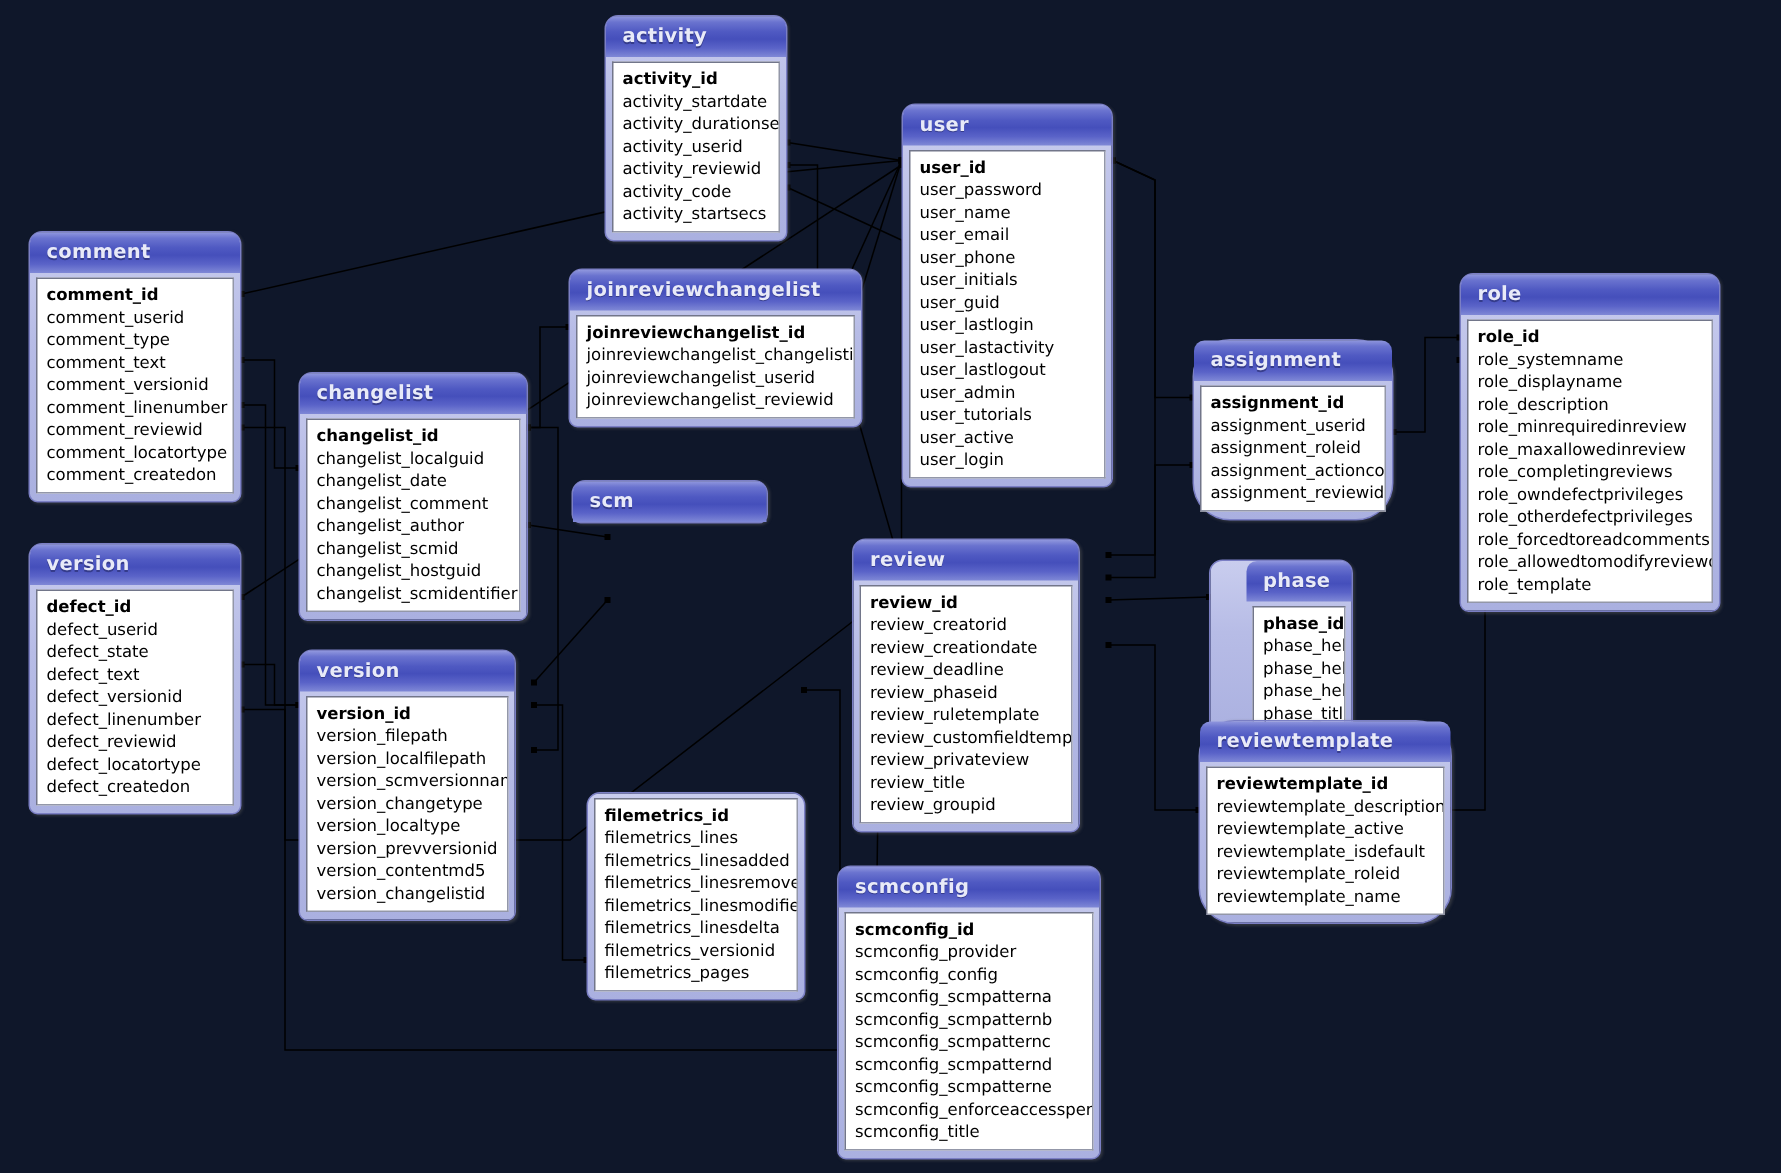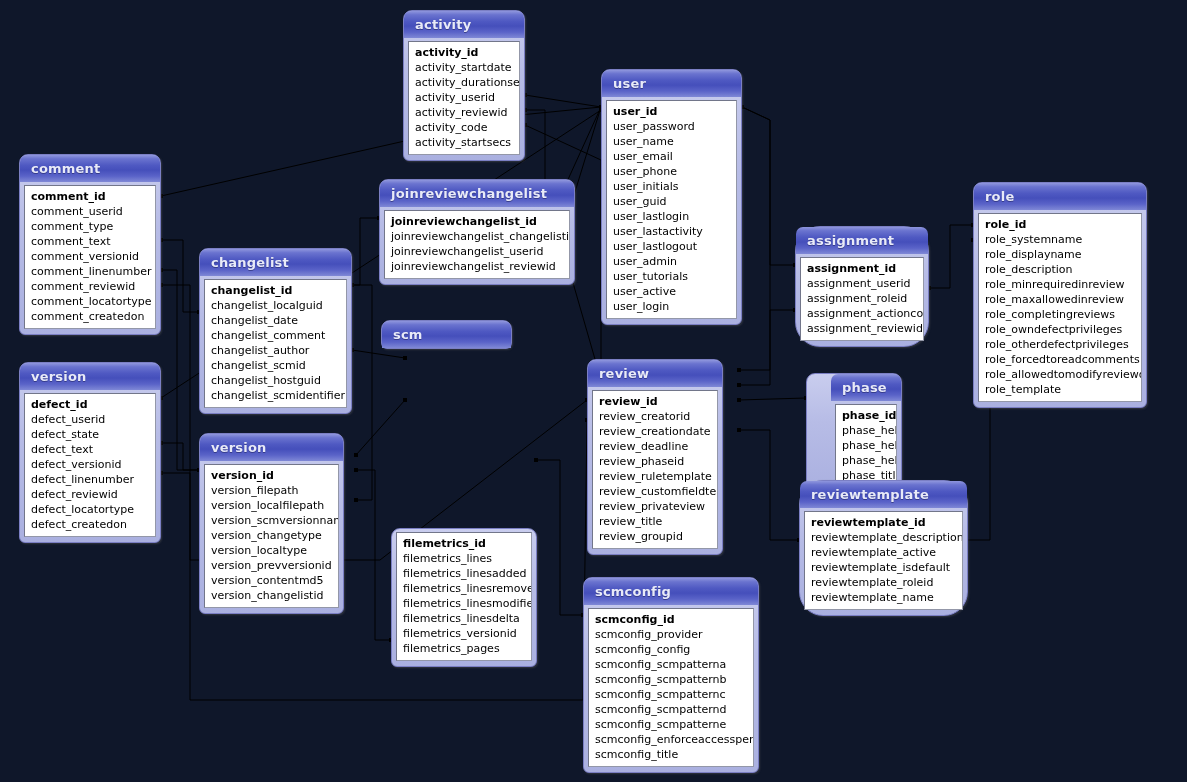--- a/index.html
+++ b/index.html
@@ -250,21 +250,21 @@
         <div class="field">changelist_comment</div>
         <div class="field">changelist_author</div>
         <div class="field">changelist_scmid</div>
         <div class="field">changelist_hostguid</div>
         <div class="field">changelist_scmidentifier</div>
       </div>
     </div>
     <div class="entity" style="left: 381px; top: 320px; width: 131px;">
       <div class="entity-header">scm</div>
     </div>
-    <div class="entity" style="left: 587px; top: 359px; width: 136px;">
+    <div class="entity" style="left: 568px; top: 359px; width: 152px;">
       <div class="entity-header">review</div>
       <div class="entity-body">
         <div class="field pk">review_id</div>
         <div class="field">review_creatorid</div>
         <div class="field">review_creationdate</div>
         <div class="field">review_deadline</div>
         <div class="field">review_phaseid</div>
         <div class="field">review_ruletemplate</div>
         <div class="field">review_customfieldtemplateid</div>
         <div class="field">review_privateview</div>
@@ -326,21 +326,21 @@
         <div class="field pk">filemetrics_id</div>
         <div class="field">filemetrics_lines</div>
         <div class="field">filemetrics_linesadded</div>
         <div class="field">filemetrics_linesremoved</div>
         <div class="field">filemetrics_linesmodified</div>
         <div class="field">filemetrics_linesdelta</div>
         <div class="field">filemetrics_versionid</div>
         <div class="field">filemetrics_pages</div>
       </div>
     </div>
-    <div class="entity" style="left: 583px; top: 577px; width: 176px;">
+    <div class="entity" style="left: 558px; top: 577px; width: 176px;">
       <div class="entity-header">scmconfig</div>
       <div class="entity-body">
         <div class="field pk">scmconfig_id</div>
         <div class="field">scmconfig_provider</div>
         <div class="field">scmconfig_config</div>
         <div class="field">scmconfig_scmpatterna</div>
         <div class="field">scmconfig_scmpatternb</div>
         <div class="field">scmconfig_scmpatternc</div>
         <div class="field">scmconfig_scmpatternd</div>
         <div class="field">scmconfig_scmpatterne</div>

